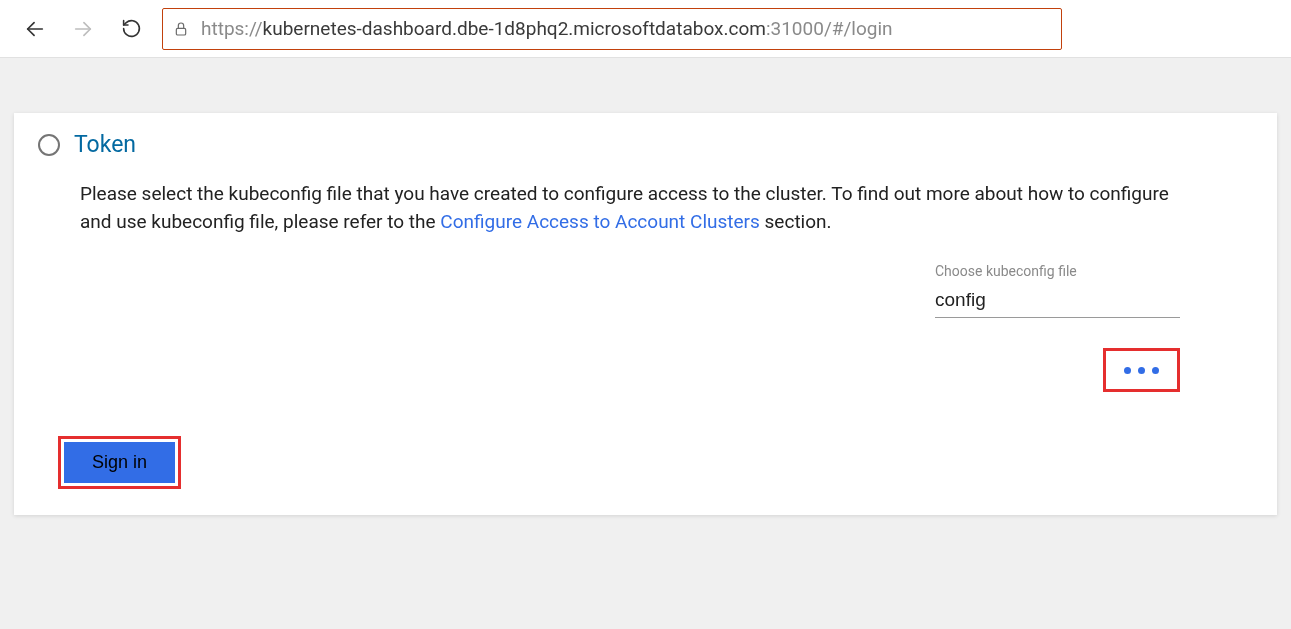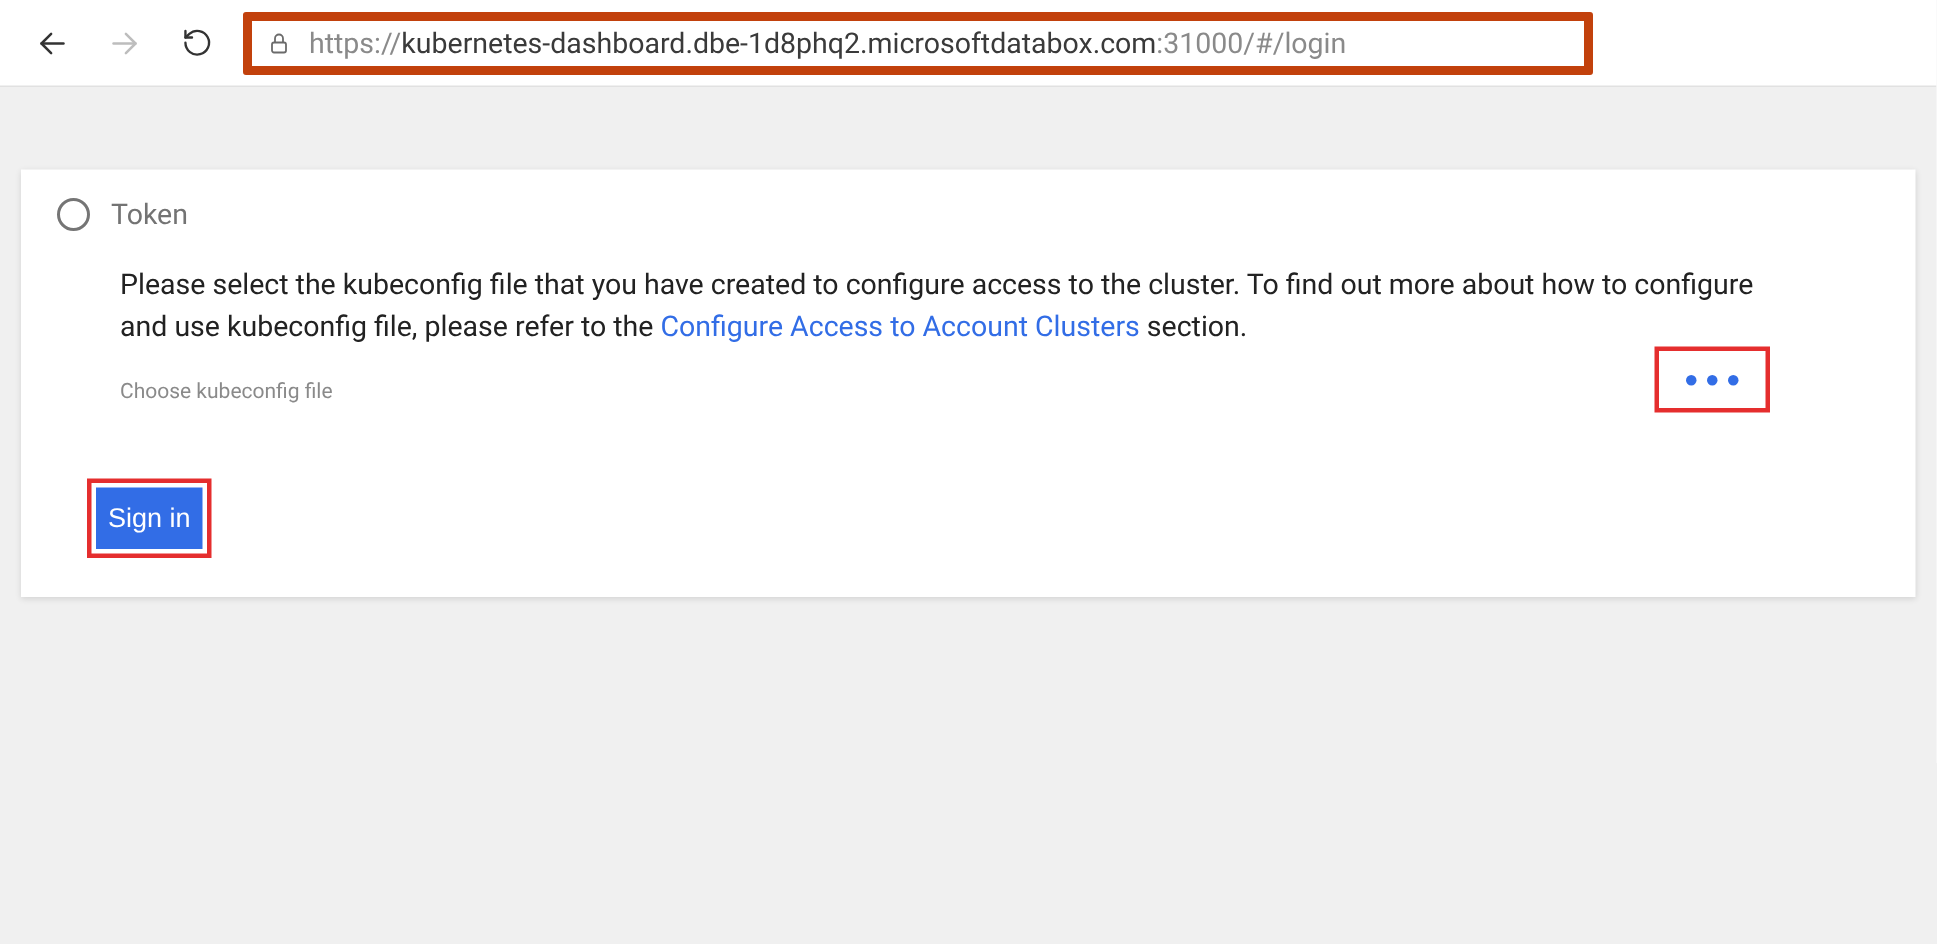--- a/index.html
+++ b/index.html
@@ -32,21 +32,21 @@
     color: #333;
     border-radius: 4px;
   }
   .nav-btn.disabled svg { stroke: #bdbdbd; }
   .addr-wrap {
     flex: 1;
     display: flex;
     align-items: center;
   }
   .addr-highlight {
-    border: 6px solid #c2410c;
+    border: 1px solid #c2410c;
     border-radius: 2px;
     padding: 4px 10px 4px 10px;
     display: flex;
     align-items: center;
     gap: 12px;
     min-width: 900px;
     height: 42px;
   }
   .lock-icon { color: #6b6b6b; display:flex; align-items:center; }
   .url {
@@ -100,22 +100,22 @@
     border-color: #326de6;
   }
   .radio.selected::after {
     content: "";
     width: 11px;
     height: 11px;
     background: #326de6;
     border-radius: 50%;
   }
   .opt-label {
-    font-size: 19px;
-    color: #737373;
+    font-size: 23px;
+    color: #0369a1;
   }
   .opt-row-highlight {
     display: inline-flex;
     align-items: center;
     gap: 14px;
     border: 3px solid #e52e2e;
     padding: 4px 12px 4px 5px;
     margin-left: -8px;
   }
   .desc {
@@ -123,24 +123,26 @@
     margin-top: 8px;
     font-size: 19px;
     line-height: 1.45;
     color: #222;
     max-width: 1100px;
   }
   .desc a { color: #326de6; text-decoration: none; }
 
   .file-block {
     margin-left: 42px;
+    margin-top: 28px;
     display: flex;
     align-items: flex-end;
     gap: 30px;
     max-width: 1100px;
+    flex-direction: column;
   }
   .file-field {
     flex: 1;
   }
   .file-label {
     font-size: 14px;
     color: #8a8a8a;
     margin-bottom: 6px;
     display: block;
   }
@@ -177,25 +179,25 @@
     margin-top: 44px;
     margin-left: 20px;
   }
   .signin-highlight {
     display: inline-block;
     border: 3px solid #e52e2e;
     padding: 3px;
   }
   .signin-btn {
     background: #326de6;
-    color: #ffffff;
+    color: #000000;
     border: none;
     font-size: 18px;
     font-weight: 500;
-    padding: 10px 8px;
+    padding: 10px 28px;
     cursor: pointer;
   }
 </style>
 </head>
 <body>
 
 <div class="browser-bar">
   <button class="nav-btn">
     <svg width="22" height="22" viewBox="0 0 24 24" fill="none" stroke="#333" stroke-width="1.8" stroke-linecap="round" stroke-linejoin="round">
         <line x1="20" y1="12" x2="4" y2="12"></line>
@@ -243,20 +245,21 @@
       </div>
 
       <div class="option" style="margin-top:22px;">
         <p class="desc">
           <span>Please select the kubeconfig file that you have created to configure access to the cluster. To find out more about how to configure and use kubeconfig file, please refer to the </span><a href="#">Configure Access to Account Clusters</a><span> section.</span>
         </p>
 
         <div class="file-block">
           <div class="file-field">
             <label class="file-label">Choose kubeconfig file</label>
+            <input class="file-input" type="text" value="config" style="">
           </div>
           <div class="dots-highlight">
             <div class="dots">
               <span></span>
                 <span></span>
                 <span></span>
             </div>
           </div>
         </div>
       </div>

